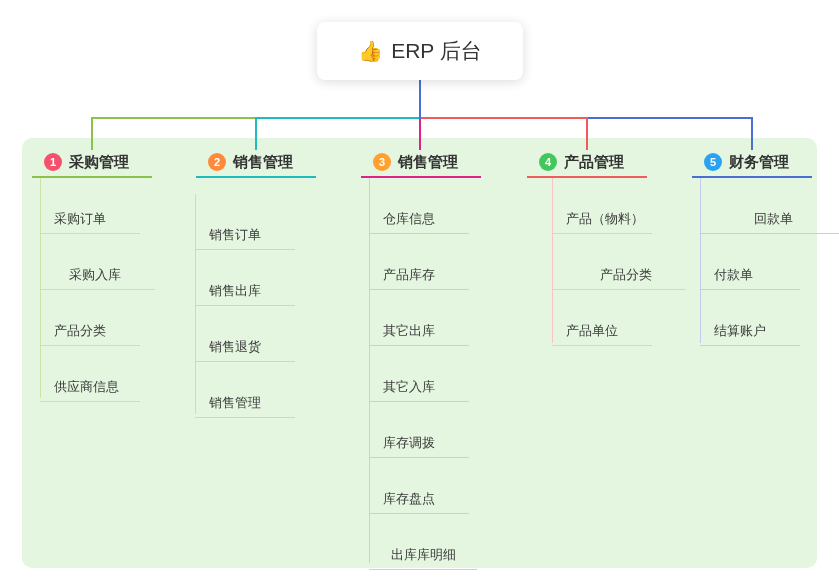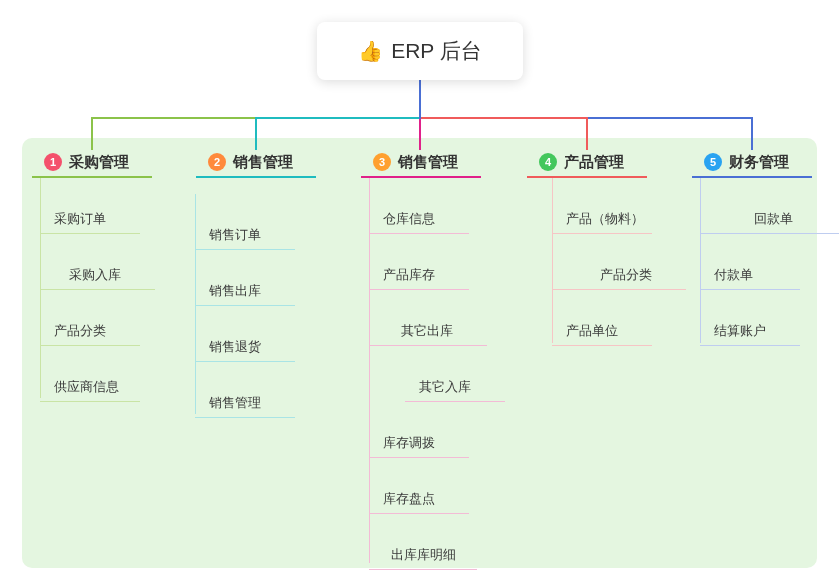--- a/index.html
+++ b/index.html
@@ -122,24 +122,24 @@
     <span class="branch-label">销售管理</span>
   </div>
   <div class="branch-children c3">
     <div class="vline" style="height: 385px; background-color: rgb(243, 187, 214);"></div>
     <div class="child" style="border-bottom-color: rgb(243, 187, 214);">
       <span class="child-label">仓库信息</span>
       </div>
     <div class="child" style="border-bottom-color: rgb(243, 187, 214);">
       <span class="child-label">产品库存</span>
       </div>
-    <div class="child" style="border-bottom-color: rgb(243, 187, 214); padding-left: 18px;">
+    <div class="child" style="border-bottom-color: rgb(243, 187, 214);">
       <span class="child-label">其它出库</span>
       </div>
-    <div class="child" style="border-bottom-color: rgb(243, 187, 214); margin-left: 36px;">
+    <div class="child" style="border-bottom-color: rgb(243, 187, 214);">
       <span class="child-label">其它入库</span>
       </div>
     <div class="child" style="border-bottom-color: rgb(243, 187, 214);">
       <span class="child-label">库存调拨</span>
       </div>
     <div class="child" style="border-bottom-color: rgb(243, 187, 214);">
       <span class="child-label">库存盘点</span>
       </div>
     <div class="child" style="border-bottom-color: rgb(243, 187, 214); padding-left: 8px;">
       <span class="child-label">出库库明细</span>

